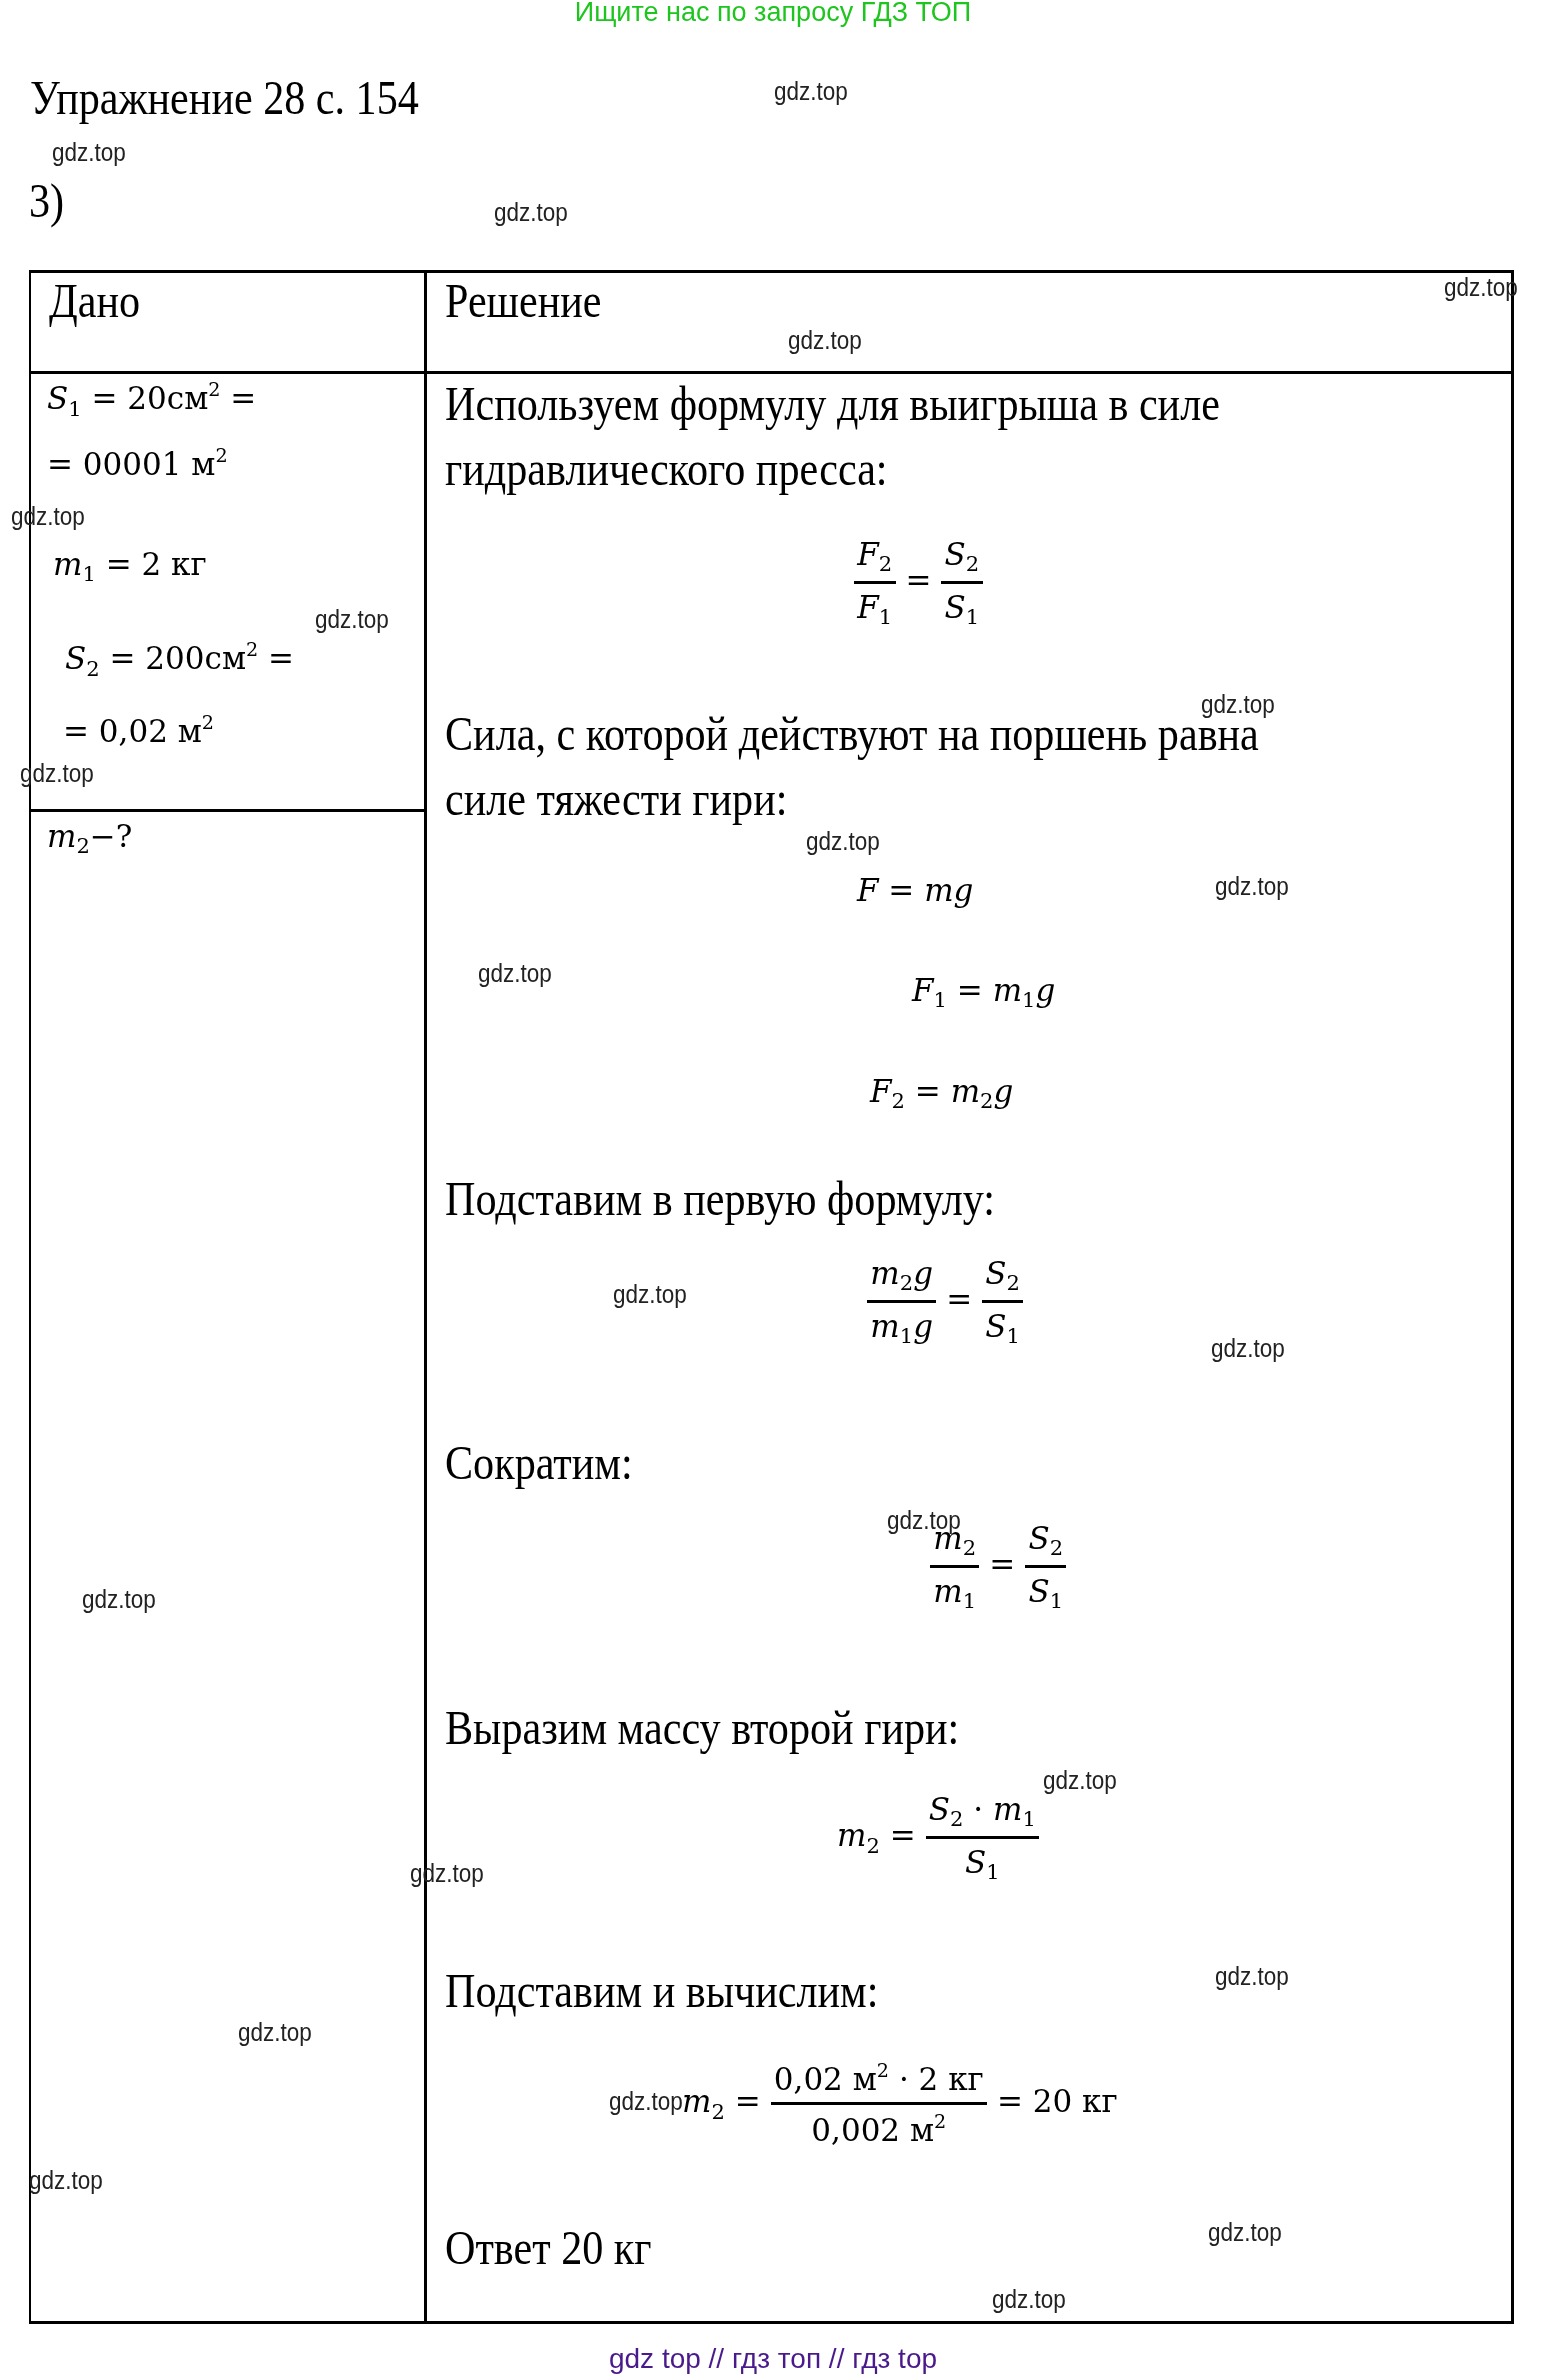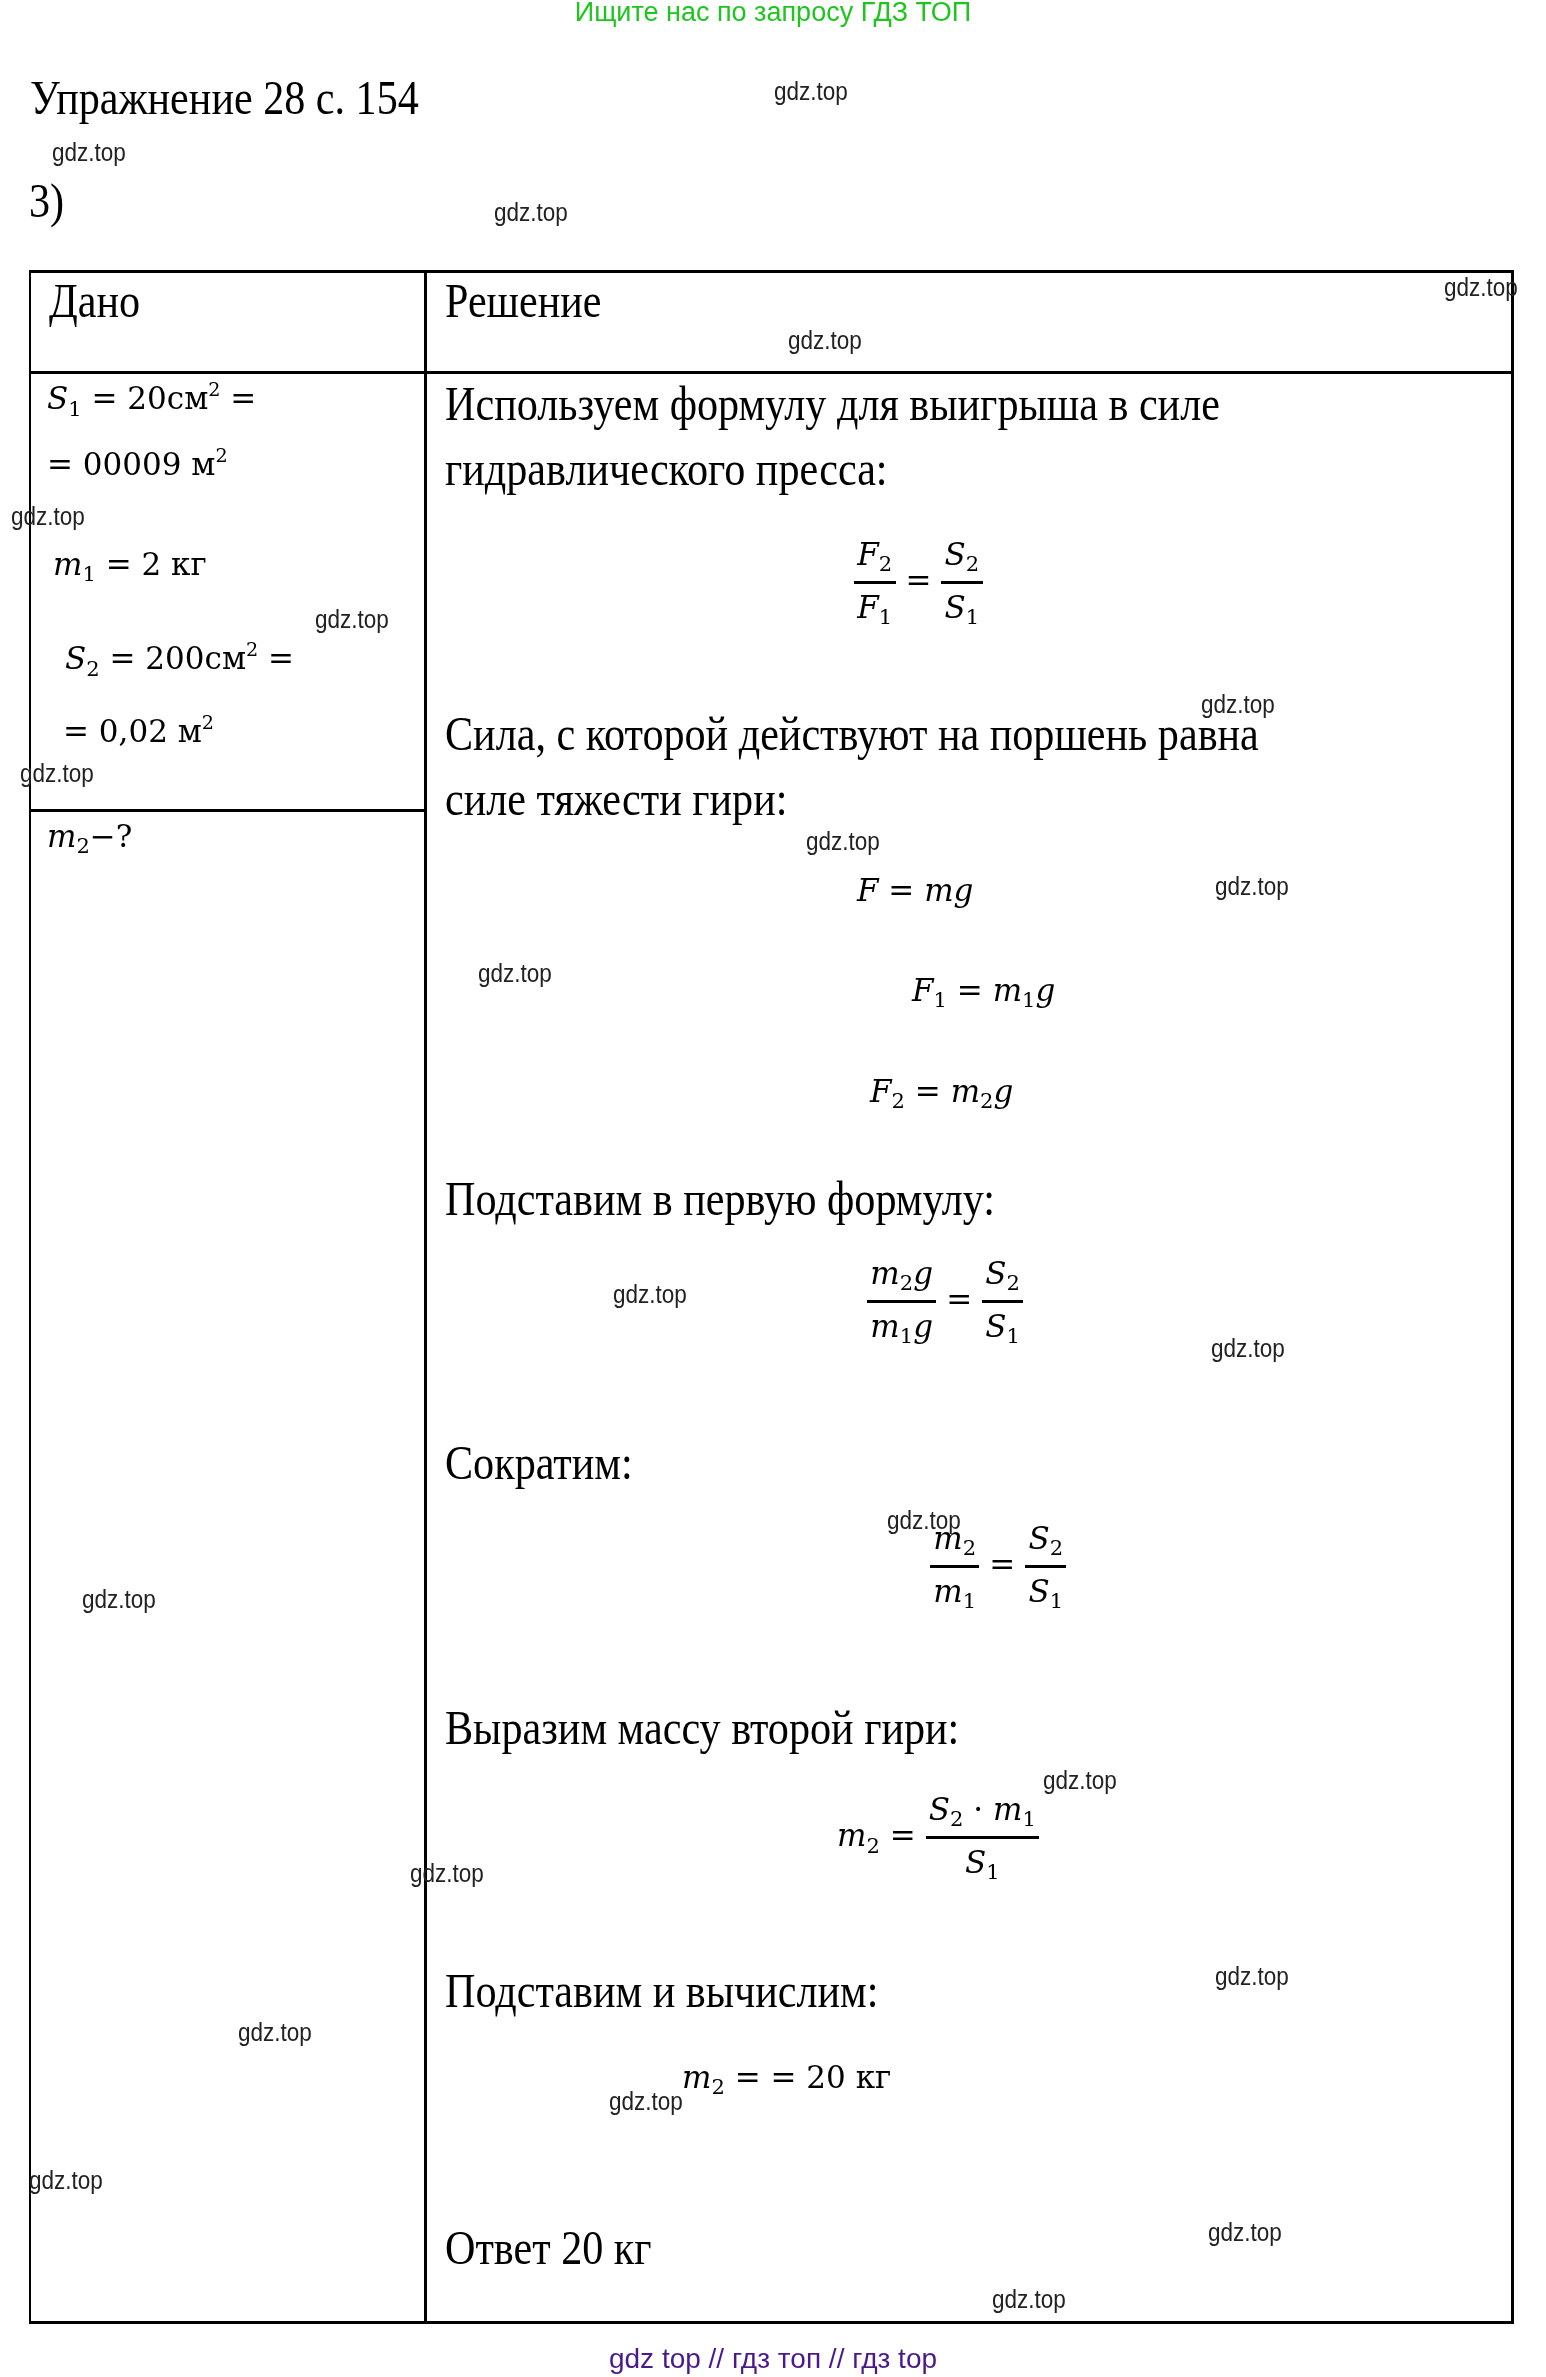--- a/index.html
+++ b/index.html
@@ -32,21 +32,21 @@
 <div class="line" style="left:1511px;top:270px;width:2.5px;height:2052px;"></div>
 <div class="line" style="left:28.5px;top:2321px;width:1485px;height:3.3px;"></div>
 <div class="line" style="left:424px;top:270px;width:2.5px;height:2052px;"></div>
 <div class="line" style="left:28.5px;top:371px;width:1485px;height:2.5px;"></div>
 <div class="line" style="left:28.5px;top:809px;width:398px;height:2.5px;"></div>
 
 <div class="abs serif-text" style="left:49px;top:272px;">Дано</div>
 <div class="abs serif-text" style="left:445px;top:272px;">Решение</div>
 
 <div class="abs math" style="left:47px;top:378px;"><i>S</i><sub>1</sub><span> = 20см</span><sup>2</sup><span> =</span></div>
-<div class="abs math" style="left:47px;top:444px;"><span>= 00009 м</span><sup>2</sup></div>
+<div class="abs math" style="left:47px;top:444px;"><span>= 00001 м</span><sup>2</sup></div>
 <div class="abs math" style="left:53px;top:546px;"><i>m</i><sub>1</sub><span> =  2 кг</span></div>
 <div class="abs math" style="left:65px;top:638px;"><i>S</i><sub>2</sub><span> = 200см</span><sup>2</sup><span> =</span></div>
 <div class="abs math" style="left:63px;top:711px;"><span>= 0,02 м</span><sup>2</sup></div>
 <div class="abs math" style="left:47px;top:818px;"><i>m</i><sub>2</sub><span>−?</span></div>
 
 <div class="abs serif-text" style="left:445px;top:375px;">Используем формулу для выигрыша в силе</div>
 <div class="abs serif-text" style="left:445px;top:440px;">гидравлического пресса:</div>
 
 <div class="abs math" style="left:854px;top:536px;">
   <span class="frac">
@@ -102,20 +102,24 @@
   <span class="frac">
       <span class="num"><i>S</i><sub>2</sub><span> · </span><i>m</i><sub>1</sub></span>
       <span class="den"><i>S</i><sub>1</sub></span>
     </span>
 </div>
 
 <div class="abs serif-text" style="left:445px;top:1962px;">Подставим и вычислим:</div>
 
 <div class="abs math" style="left:682px;top:2059px;">
   <i>m</i><sub>2</sub> =
+  <span class="frac">
+      <span class="num"><span>0,02 м</span><sup>2</sup><span> · 2 кг</span></span>
+      <span class="den"><span>0,002 м</span><sup>2</sup></span>
+    </span>
   <span>= 20 кг</span>
 </div>
 
 <div class="abs serif-text" style="left:445px;top:2219px;">Ответ 20 кг</div>
 
 <div class="abs wm" style="left:774px;top:77px;">gdz.top</div>
 <div class="abs wm" style="left:52px;top:138px;">gdz.top</div>
 <div class="abs wm" style="left:494px;top:198px;">gdz.top</div>
 <div class="abs wm" style="left:1444px;top:273px;">gdz.top</div>
 <div class="abs wm" style="left:788px;top:326px;">gdz.top</div>

